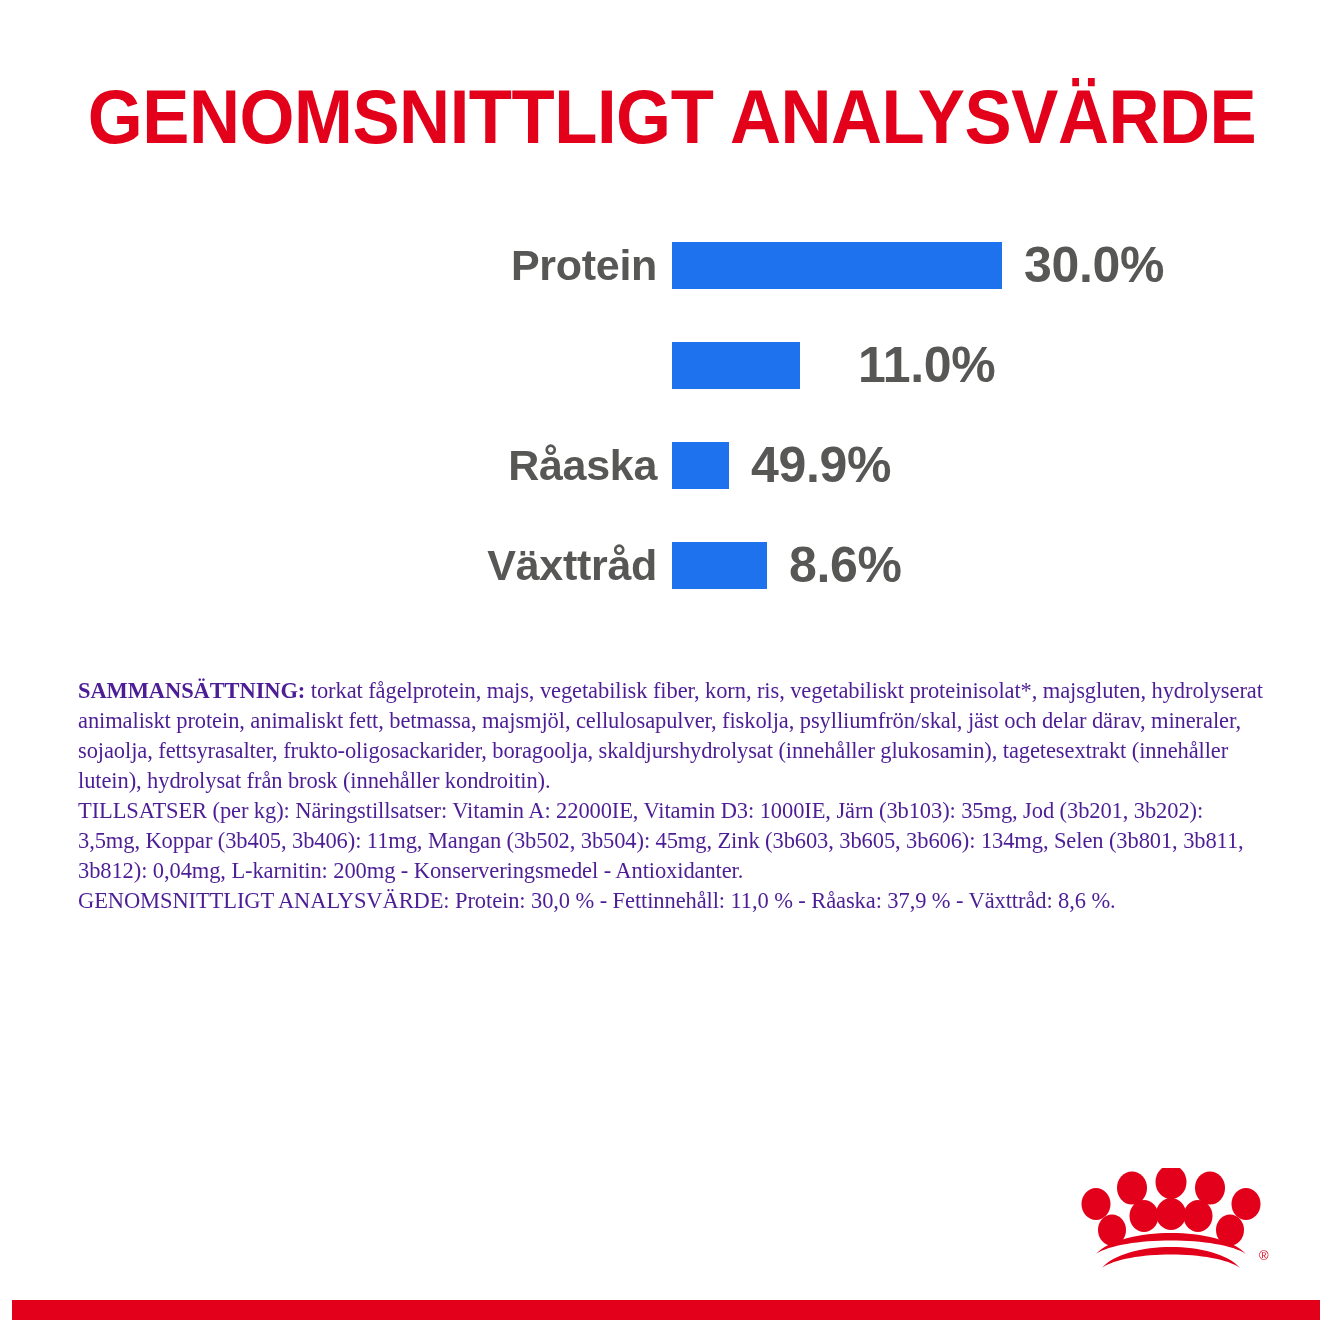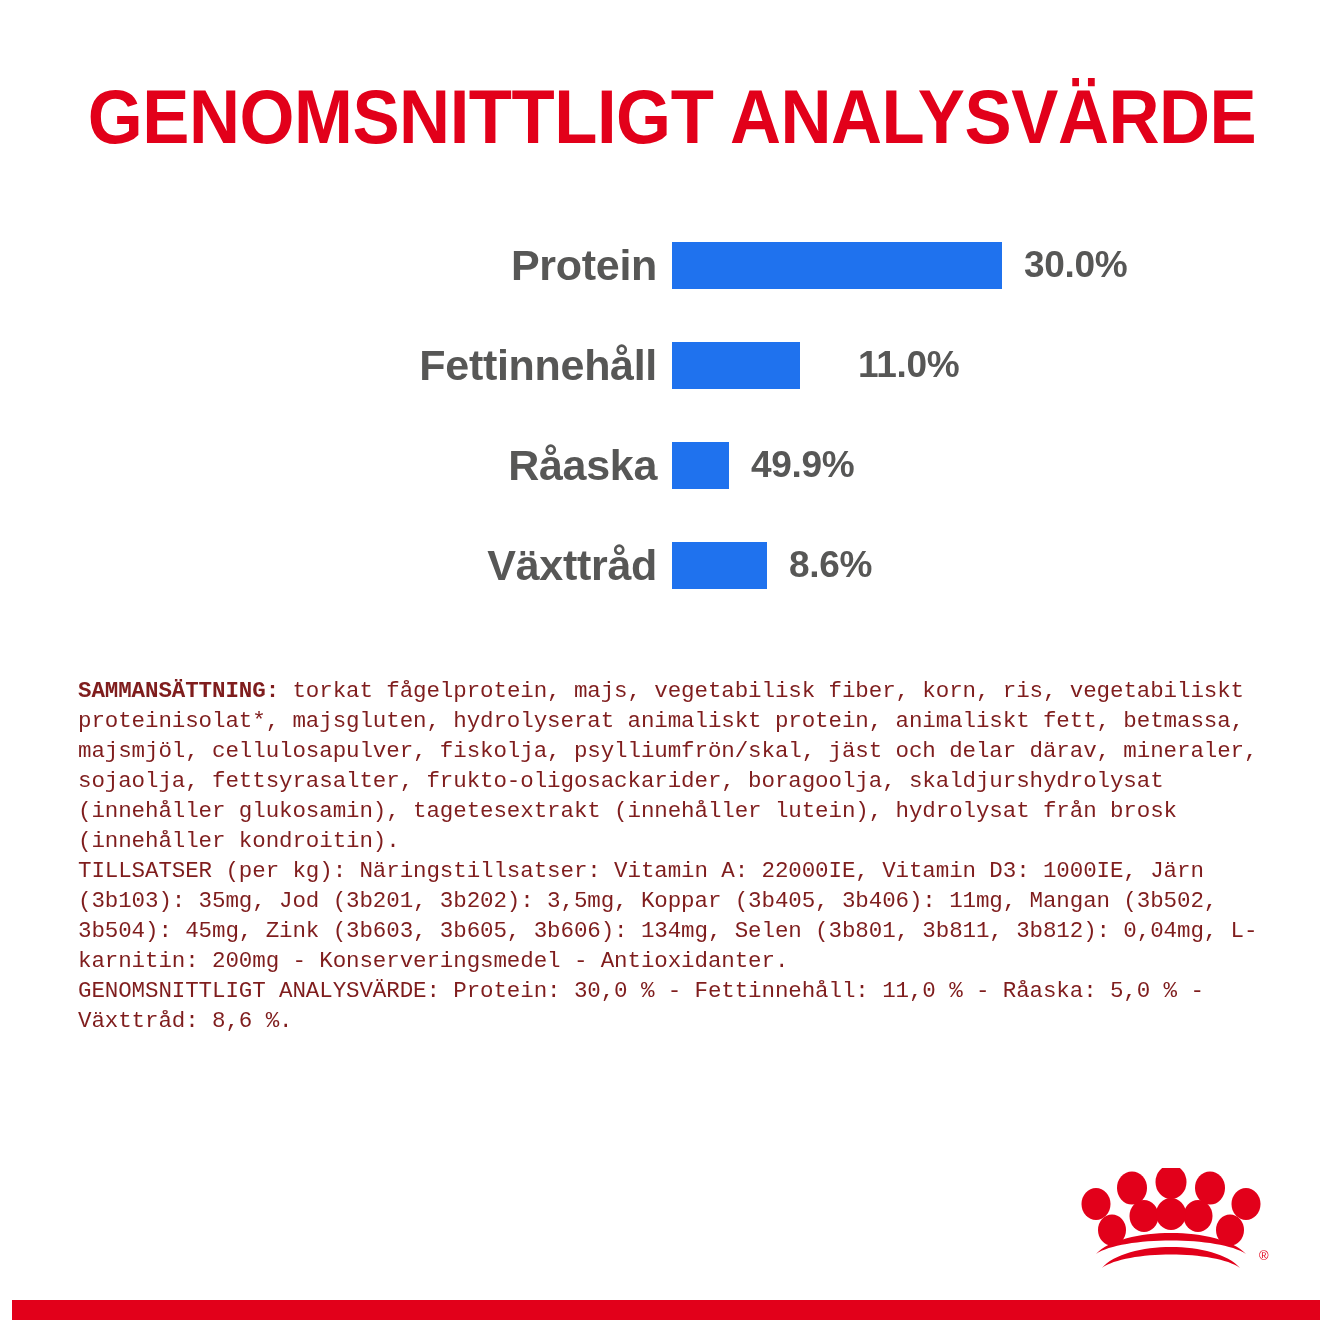--- a/index.html
+++ b/index.html
@@ -74,35 +74,35 @@
   }
   .bar-fill {
     height: 47px;
     background: #1f72ee;
   }
   .bar-value {
     position: absolute;
     top: 18px;
     color: #575756;
     font-weight: bold;
-    font-size: 37px;
+    font-size: 50px;
     line-height: 50px;
     font-family: "Liberation Sans", sans-serif;
     letter-spacing: -0.3px;
     white-space: nowrap;
   }
 
   
   .composition {
     position: absolute;
     left: 66px;
     top: 676px;
     width: 1190px;
-    color: #7f1d1d;
-    font-family: Liberation Mono, monospace;
+    color: #4c1d95;
+    font-family: Liberation Serif, serif;
     font-size: 22.5px;
     line-height: 30px;
     letter-spacing: -0.1px;
   }
   .composition p {
     margin: 0;
     padding: 0;
   }
   .composition .lead {
     font-weight: bold;
@@ -139,21 +139,20 @@
 
     <div class="chart-inner">
       <div class="bar-label">Protein</div>
       <div class="bar-track">
         <div class="bar-fill" id="bar0" style="width: 330px;"></div>
       </div>
       <div class="bar-value" id="val0" style="left: 1012px;">30.0%</div>
     </div>
 
     <div class="chart-inner">
-      <div class="bar-label">Fettinnehåll</div>
       <div class="bar-track">
         <div class="bar-fill" id="bar1" style="width: 128px;"></div>
       </div>
       <div class="bar-value" id="val1" style="left: 846px;">11.0%</div>
     </div>
 
     <div class="chart-inner">
       <div class="bar-label">Råaska</div>
       <div class="bar-track">
         <div class="bar-fill" id="bar2" style="width: 57px;"></div>
@@ -167,21 +166,21 @@
         <div class="bar-fill" id="bar3" style="width: 95px;"></div>
       </div>
       <div class="bar-value" id="val3" style="left: 777px;">8.6%</div>
     </div>
 
   </div>
 
   <div class="composition">
     <p><span class="lead">SAMMANSÄTTNING:</span><span> torkat fågelprotein, majs, vegetabilisk fiber, korn, ris, vegetabiliskt proteinisolat*, majsgluten, hydrolyserat animaliskt protein, animaliskt fett, betmassa, majsmjöl, cellulosapulver, fiskolja, psylliumfrön/skal, jäst och delar därav, mineraler, sojaolja, fettsyrasalter, frukto-oligosackarider, boragoolja, skaldjurshydrolysat (innehåller glukosamin), tagetesextrakt (innehåller lutein), hydrolysat från brosk (innehåller kondroitin).</span></p>
     <p>TILLSATSER (per kg): Näringstillsatser: Vitamin A: 22000IE, Vitamin D3: 1000IE, Järn (3b103): 35mg, Jod (3b201, 3b202): 3,5mg, Koppar (3b405, 3b406): 11mg, Mangan (3b502, 3b504): 45mg, Zink (3b603, 3b605, 3b606): 134mg, Selen (3b801, 3b811, 3b812): 0,04mg, L-karnitin: 200mg - Konserveringsmedel - Antioxidanter.</p>
-    <p>GENOMSNITTLIGT ANALYSVÄRDE: Protein: 30,0 % - Fettinnehåll: 11,0 % - Råaska: 5,0 % - Växttråd: 8,6 %.</p>
+    <p>GENOMSNITTLIGT ANALYSVÄRDE: Protein: 30,0 % - Fettinnehåll: 11,0 % - Råaska: 37,9 % - Växttråd: 8,6 %.</p>
   </div>
 
   <div class="logo">
     <svg viewBox="0 0 200 110" width="200" height="110" aria-hidden="true">
       <g fill="#e2001a">
 
         <ellipse cx="22" cy="36" rx="14.5" ry="16"></ellipse>
         <ellipse cx="58" cy="20" rx="15" ry="16.5"></ellipse>
         <ellipse cx="97" cy="14" rx="15.5" ry="17"></ellipse>
         <ellipse cx="136" cy="20" rx="15" ry="16.5"></ellipse>

